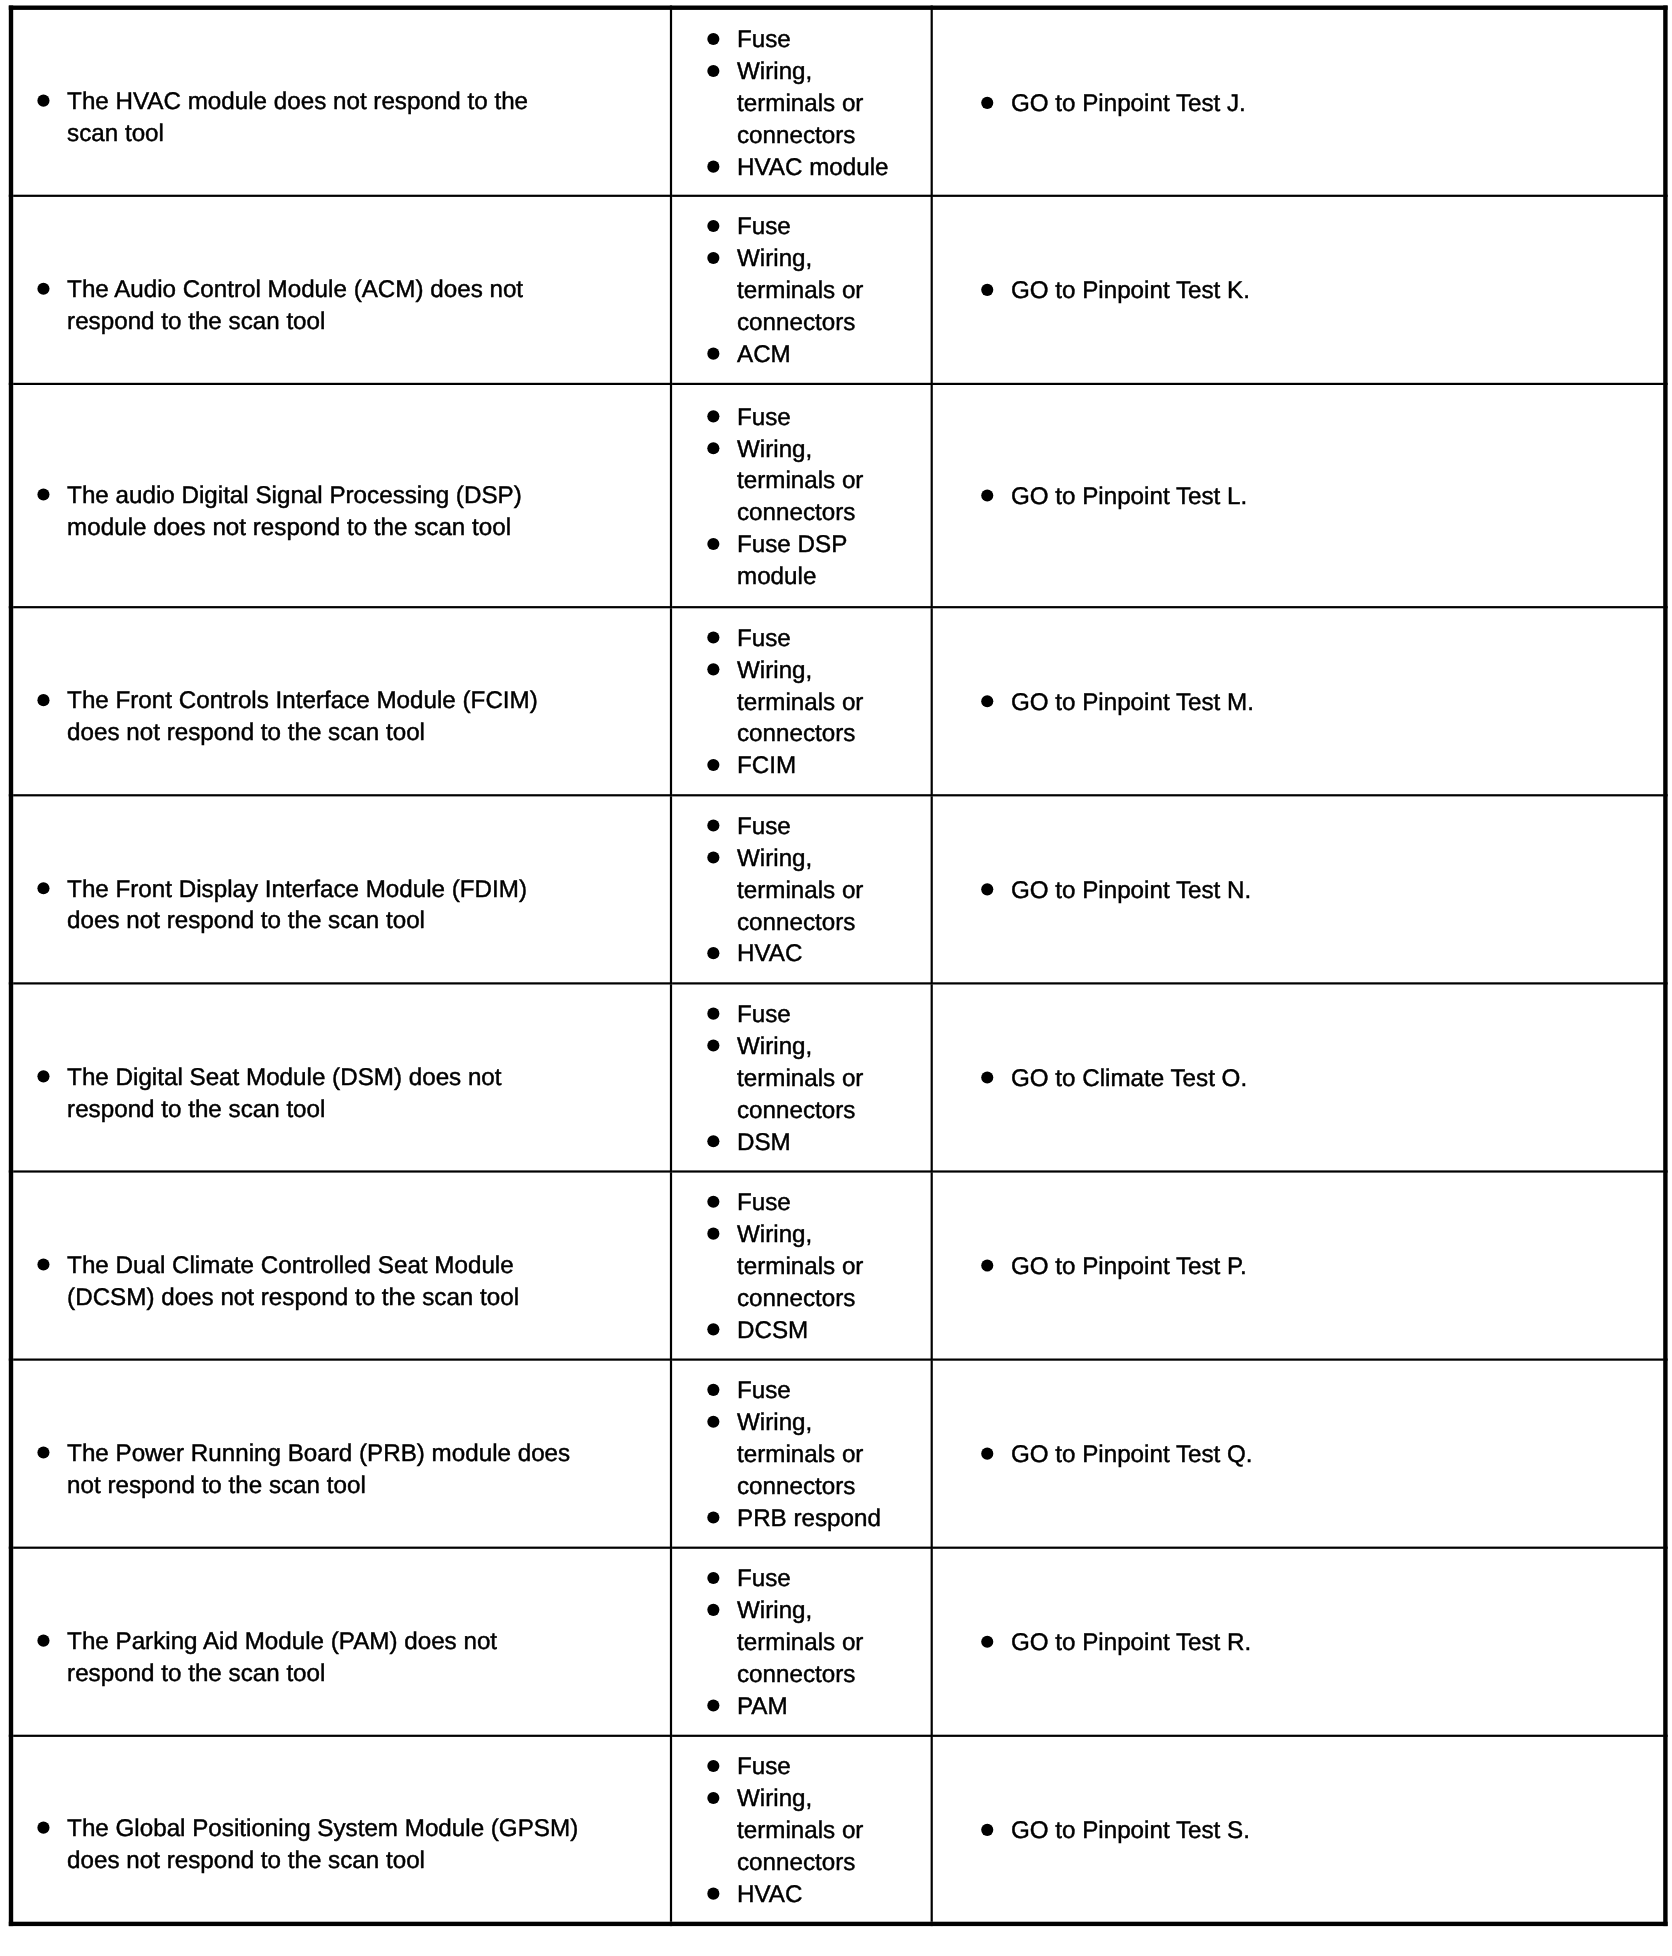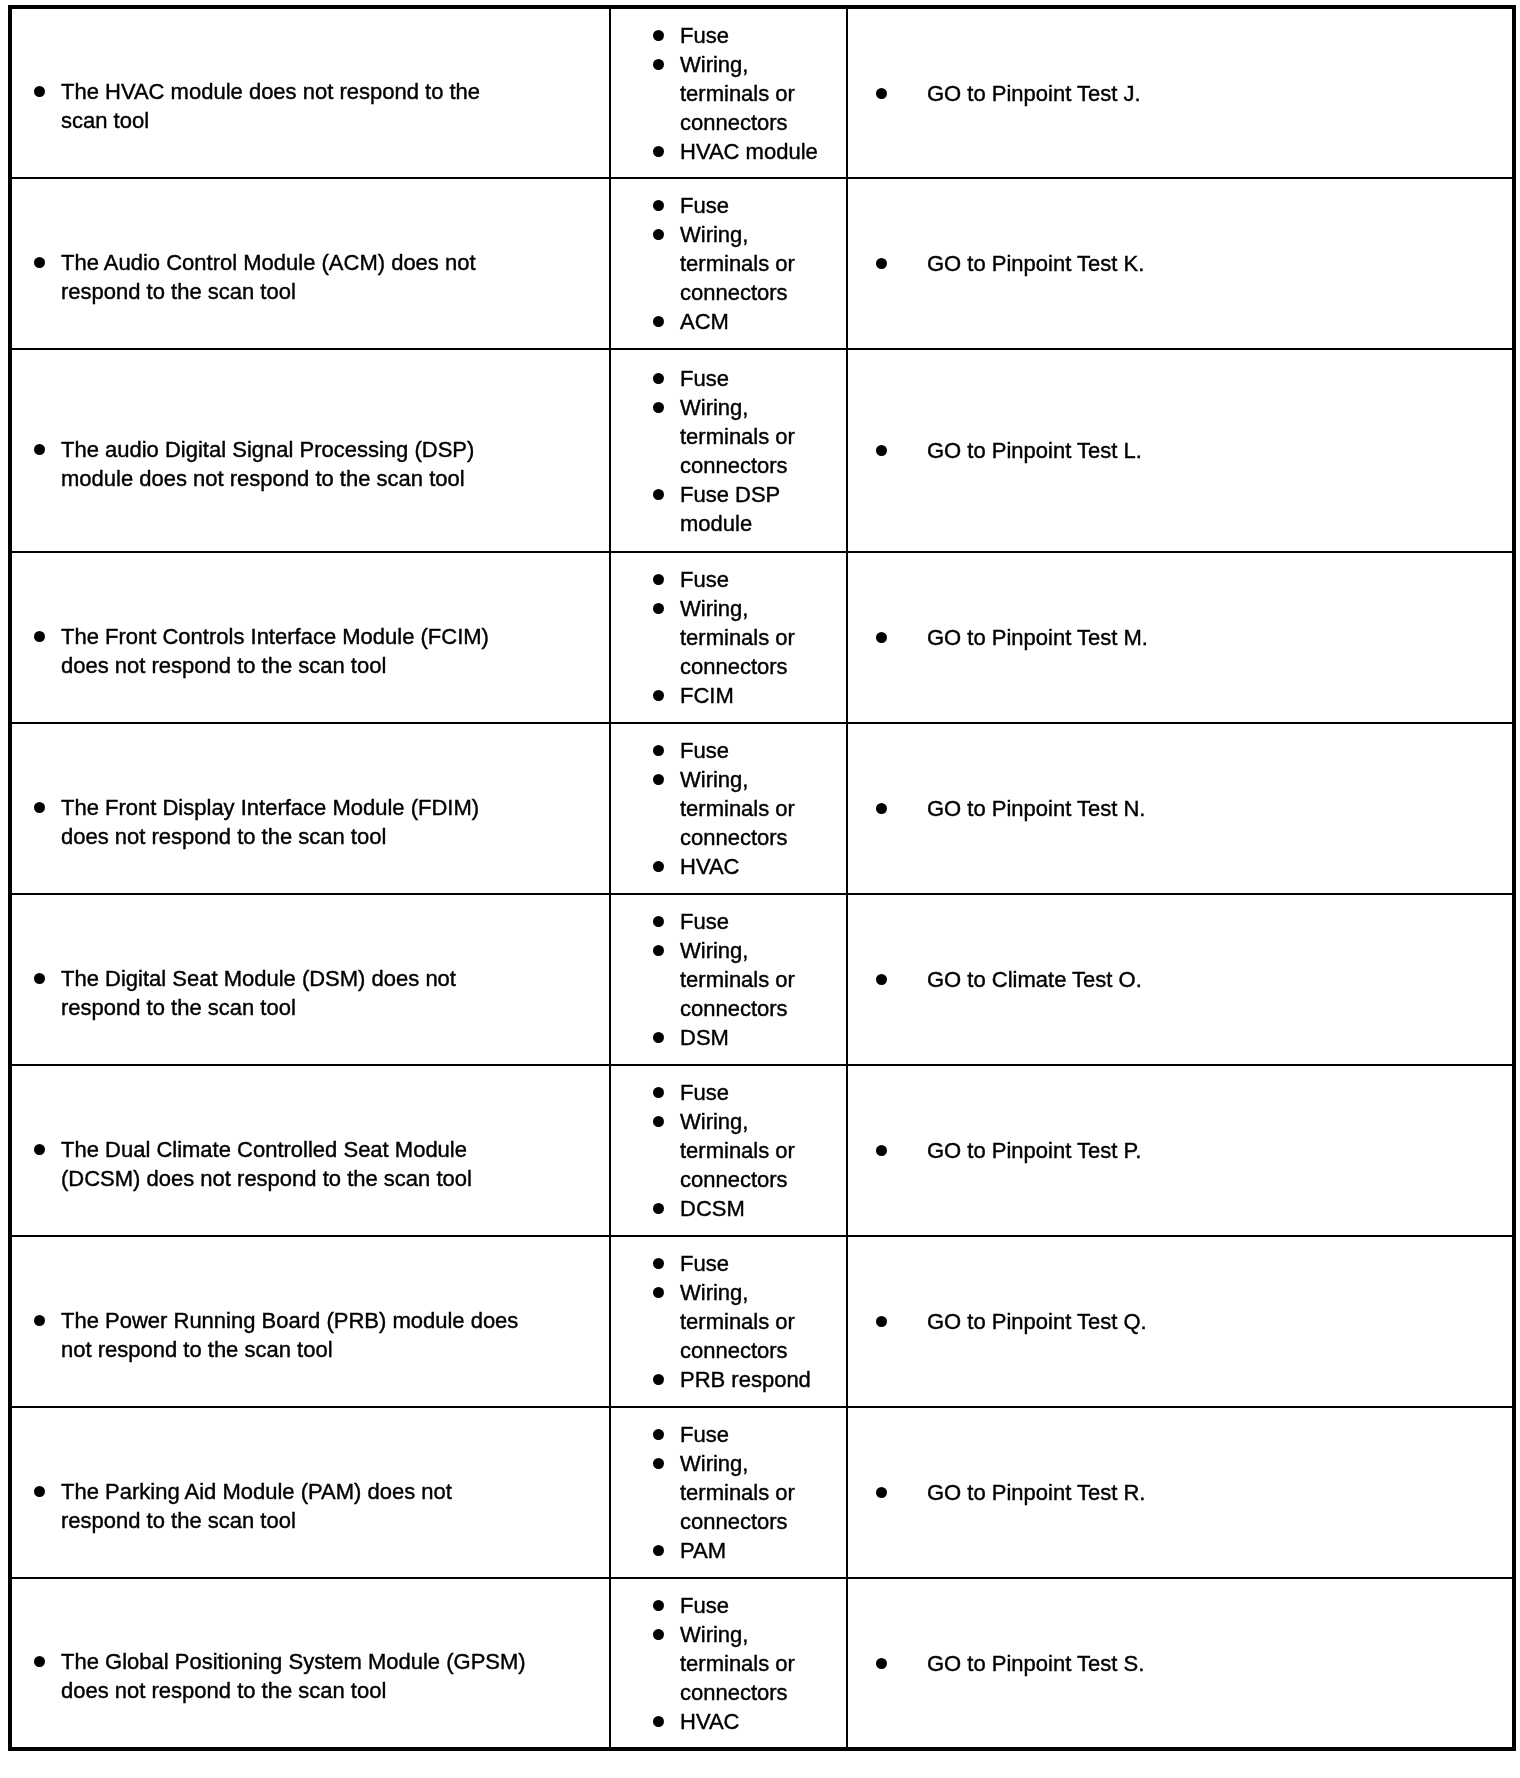--- a/index.html
+++ b/index.html
@@ -48,29 +48,29 @@
     border-radius: 50%;
     background: #000000;
     margin-top: 9px;
   }
   .cond { padding-left: 22px; margin-top: 26px; }
   .cond .txt {
     margin-left: 16px;
     width: 469px;
   }
   .list {
-    padding-left: 42px;
+    padding-left: 32px;
     display: flex;
     flex-direction: column;
   }
   .src .txt {
     margin-left: 16px;
     width: 150px;
   }
-  .act { padding-left: 28px; gap: 24px; }
+  .act { padding-left: 44px; }
   .act .txt { margin-left: 16px; }
 </style>
 </head>
 <body>
 
 <table class="diag">
   <colgroup>
     <col class="c1">
     <col class="c2">
     <col class="c3">

